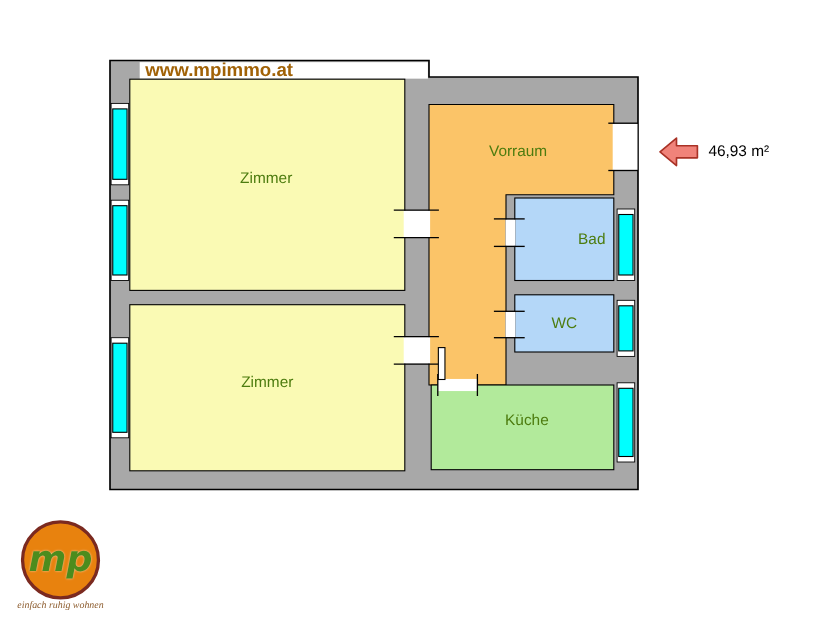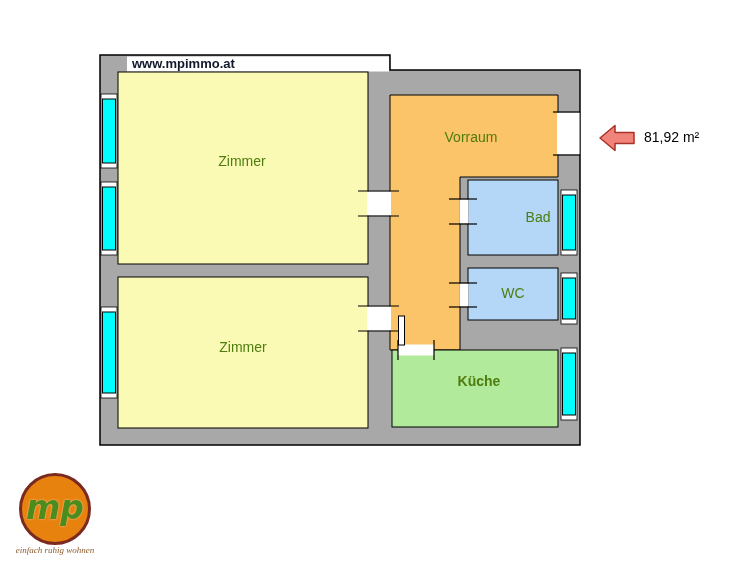--- a/index.html
+++ b/index.html
@@ -7,21 +7,21 @@
     position:relative; width:745px; height:576px; background:#ffffff;
     font-family:"Liberation Sans", sans-serif; overflow:hidden;
   }
   #plan-svg { position:absolute; left:0; top:0; }
   .room-label {
     position:absolute; transform:translate(-50%,-50%);
     font-size:14px; color:#4d7c0f; white-space:nowrap;
   }
   .website-label {
     position:absolute; left:132px; top:56px; height:16px; line-height:16px;
-    font-size:13px; font-weight:600; color:#0f172a; white-space:nowrap;
+    font-size:17px; font-weight:600; color:#a16207; white-space:nowrap;
   }
   .area-label {
     position:absolute; left:644px; top:129px; font-size:14px; color:#000;
     white-space:nowrap;
   }
   .logo-circle {
     position:absolute; left:19px; top:473px; width:66px; height:66px;
     border:3px solid #7b2a20; border-radius:50%;
     display:flex; align-items:center; justify-content:center;
     box-sizing:content-box;
@@ -100,22 +100,22 @@
     <polygon points="600,138 615,125.5 615,132.5 634,132.5 634,143.5 615,143.5 615,150.5" stroke="#a93226" stroke-width="1.5" stroke-linejoin="round" fill="#f0837a"></polygon>
   </svg>
 
   <div class="website-label">www.mpimmo.at</div>
 
   <div class="room-label" style="left:242px; top:161px;">Zimmer</div>
   <div class="room-label" style="left:243px; top:347px;">Zimmer</div>
   <div class="room-label" style="left:471px; top:137px;">Vorraum</div>
   <div class="room-label" style="left:513px; top:217px;margin-left:25px;">Bad</div>
   <div class="room-label" style="left:513px; top:293px;">WC</div>
-  <div class="room-label" style="left:479px; top:381px;font-weight:bold;">Küche</div>
+  <div class="room-label" style="left:479px; top:381px;">Küche</div>
 
-  <div class="area-label">81,92 m²</div>
+  <div class="area-label">46,93 m²</div>
 
   <div class="logo-circle" style="background-color: rgb(232, 130, 14);">
     <span class="logo-monogram" style="color: rgb(76, 140, 29);">mp</span>
   </div>
   <div class="logo-tagline" style="color: rgb(139, 90, 43);">einfach ruhig wohnen</div>
 
 </div>
 
 </body></html>

